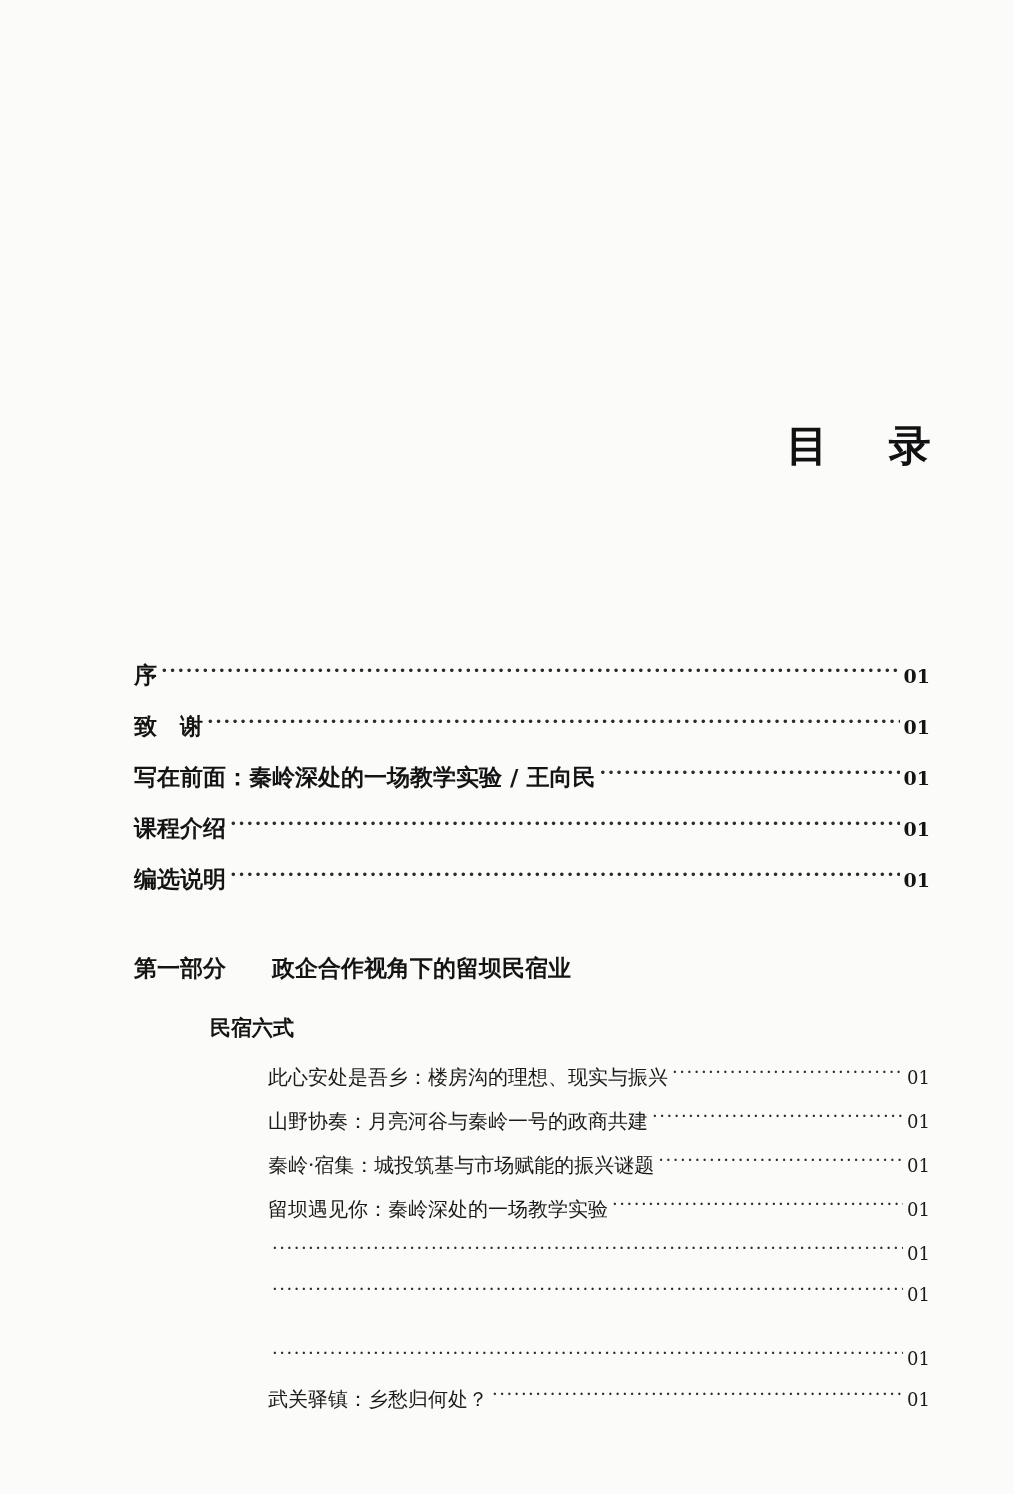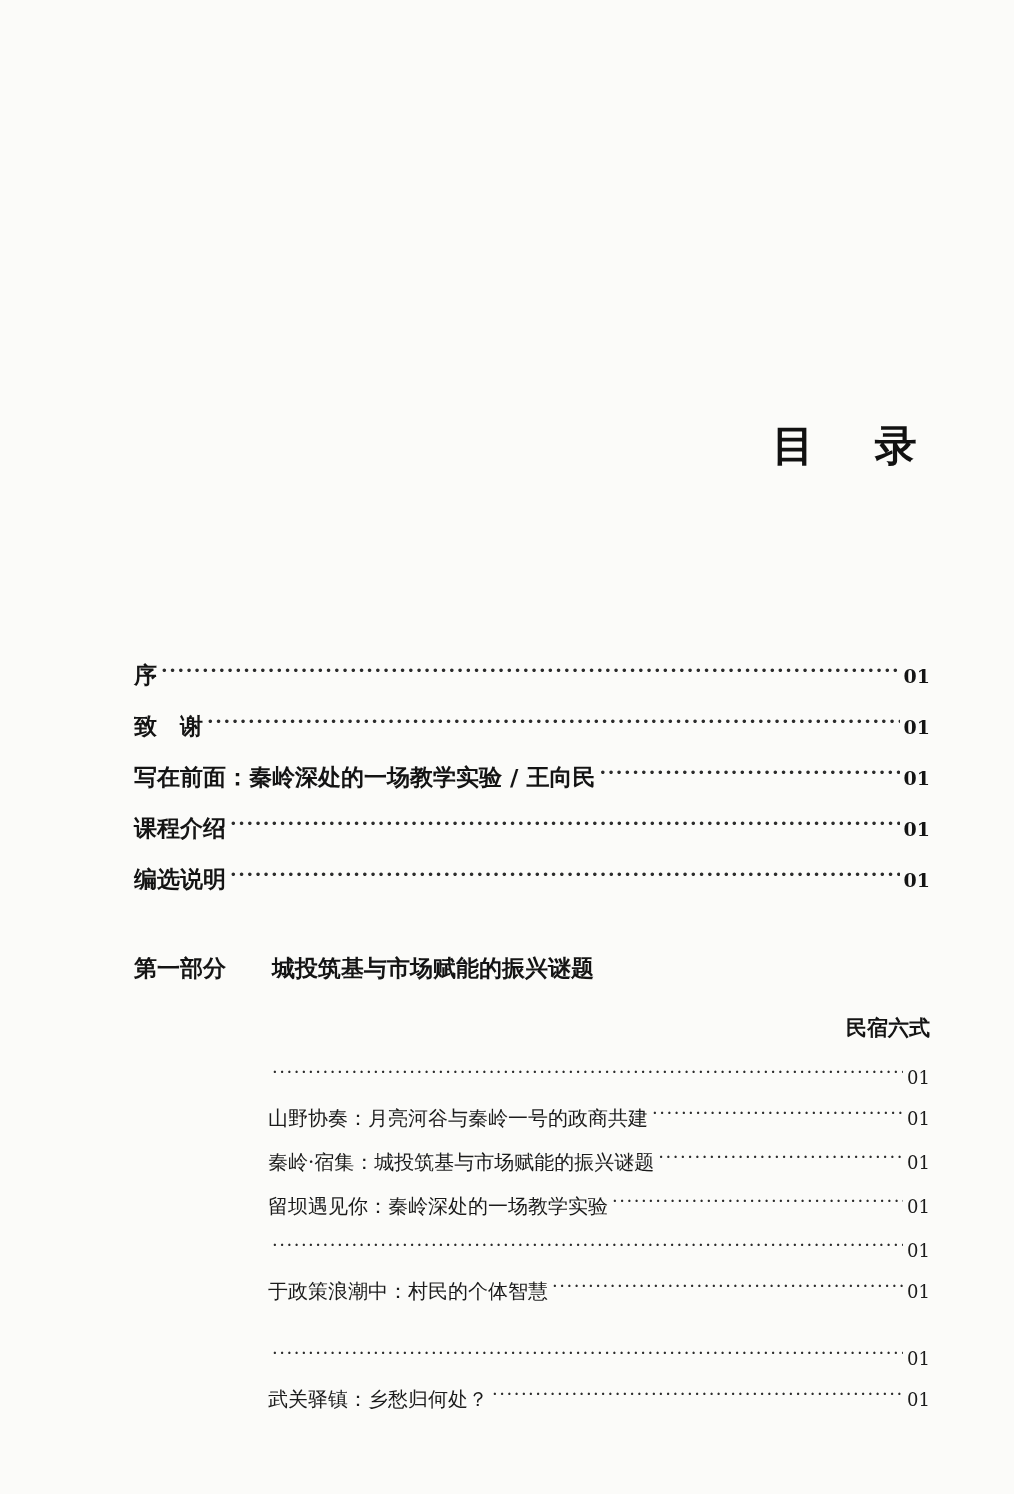--- a/index.html
+++ b/index.html
@@ -18,21 +18,21 @@
   .page {
     position: absolute;
     inset: 0;
     background: #fbfbf9;
   }
 
   
   .toc-title {
     position: absolute;
     top: 418px;
-    right: 88px;
+    right: 74px;
     font-size: 42px;
     font-weight: bold;
     letter-spacing: 0.22em;
     font-family: "DejaVu Serif", "Liberation Serif", serif;
     color: #111;
     white-space: pre;
   }
 
   
   .toc-body {
@@ -114,21 +114,21 @@
     font-size: 20px;
     margin-left: 134px;
     width: calc(100% - 134px);
     margin-bottom: 17px;
     color: #1b1b1b;
     font-family: "DejaVu Serif", "Liberation Serif", serif;
   }
   .entries .row .page-num { font-size: 18px; }
   .entries .row .leader::after { font-size: 18px; letter-spacing: 1.5px; }
 
-  .group { margin-bottom: 8px; text-align: right; }
+  .group { margin-bottom: 8px; }
   .group.second { margin-top: 40px; }
 </style>
 </head>
 <body>
 
 <div class="page">
 
   <div class="toc-title">目　录</div>
 
   <div class="toc-body">
@@ -160,27 +160,28 @@
       </div>
 
       <div class="row">
         <span class="label">编选说明</span>
         <span class="leader"></span>
         <span class="page-num">01</span>
       </div>
 
     </div>
 
-    <div class="part-heading">第一部分　　城投筑基与市场赋能的振兴谜题</div>
+    <div class="part-heading">第一部分　　政企合作视角下的留坝民宿业</div>
 
     <div class="group">
       <div class="section-heading">民宿六式</div>
       <div class="entries">
 
         <div class="row">
+          <span class="label">此心安处是吾乡：楼房沟的理想、现实与振兴</span>
           <span class="leader"></span>
           <span class="page-num">01</span>
         </div>
 
         <div class="row">
           <span class="label">山野协奏：月亮河谷与秦岭一号的政商共建</span>
           <span class="leader"></span>
           <span class="page-num">01</span>
         </div>
 
@@ -195,21 +196,20 @@
           <span class="leader"></span>
           <span class="page-num">01</span>
         </div>
 
         <div class="row">
           <span class="leader"></span>
           <span class="page-num">01</span>
         </div>
 
         <div class="row">
-          <span class="label">于政策浪潮中：村民的个体智慧</span>
           <span class="leader"></span>
           <span class="page-num">01</span>
         </div>
 
       </div>
     </div>
 
     <div class="group second">
       <div class="entries">
 

